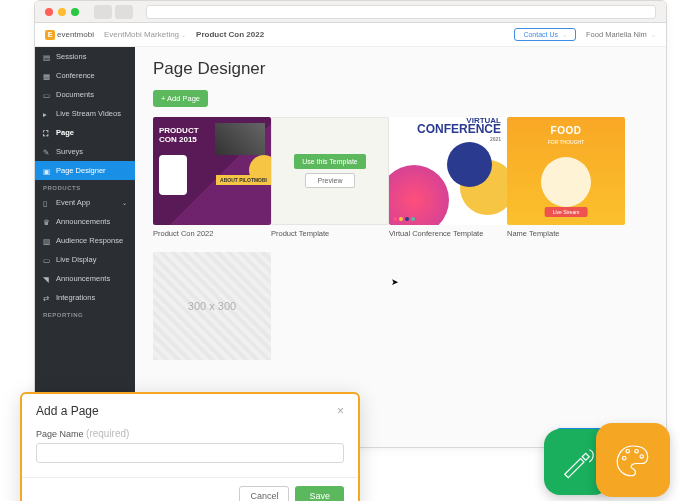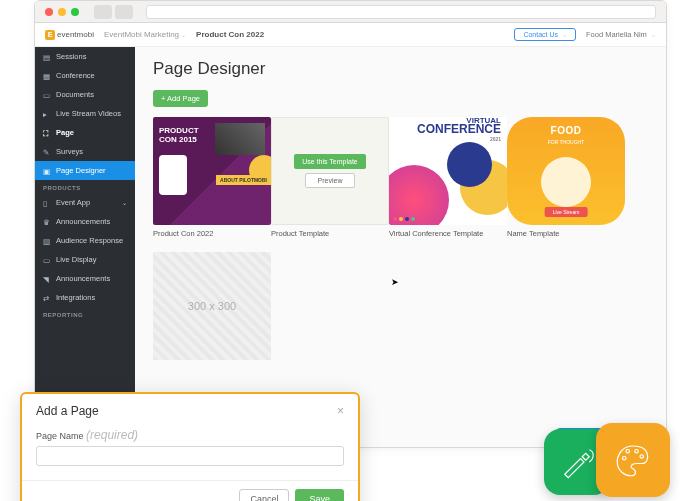--- a/index.html
+++ b/index.html
@@ -57,41 +57,41 @@
   .t3 { background:#fff; }
   .t3 .swirl1{position:absolute; width:70px; height:70px; border-radius:50%; background:radial-gradient(circle,#ff4f7b,#c63d9e); left:-10px; bottom:-10px;}
   .t3 .swirl2{position:absolute; width:55px; height:55px; border-radius:50%; background:#f6c544; right:-8px; bottom:10px;}
   .t3 .swirl3{position:absolute; width:45px; height:45px; border-radius:50%; background:#2a3a8f; right:15px; top:25px;}
   .t3 .title{position:absolute; right:6px; top:0; font-size:8px; font-weight:700; color:#2a3a8f; text-align:right; line-height:0.9;}
   .t3 .title .sub{font-size:12px;}
   .t3 .yr{font-size:5px; color:#888;}
   .t3 .dots{position:absolute; left:4px; bottom:4px; display:flex; gap:2px;}
   .t3 .dots span{width:4px;height:4px;border-radius:50%;}
 
-  .t4 { background:linear-gradient(#f9a825,#fbc02d);border-radius:25px;}
+  .t4 { background:linear-gradient(#f9a825,#fbc02d);}
   .t4 .title{position:absolute; top:8px; width:100%; text-align:center; color:#fff; font-weight:800; font-size:10px; letter-spacing:0.5px;}
   .t4 .sub{position:absolute; top:22px; width:100%; text-align:center; color:#fff; font-size:5px;}
   .t4 .plate{position:absolute; left:50%; top:40px; transform:translateX(-50%); width:50px; height:50px; border-radius:50%; background:#fff3d6;}
   .t4 .people{position:absolute; bottom:24px; width:100%; height:16px;}
   .t4 .cta{position:absolute; bottom:8px; left:50%; transform:translateX(-50%); background:#ef5350; color:#fff; font-size:5px; padding:2px 8px; border-radius:2px;}
 
   .placeholder { width:118px; height:108px; background:repeating-linear-gradient(45deg,#e8e8e8,#e8e8e8 4px,#f0f0f0 4px,#f0f0f0 8px); display:flex; align-items:center; justify-content:center; color:#b0b0b0; font-size:11px; margin-top:14px;}
 
   .cursor { position:absolute; left:391px; top:277px; font-size:9px; color:#000; pointer-events:none;}
 
   .resources { position:absolute; right:24px; bottom:2px; background:#1a8fe6; color:#fff; font-size:8px; padding:4px 10px; border-radius:3px 3px 0 0; display:flex; align-items:center; gap:4px;}
   .resources .caret { font-size:6px; margin-left:6px;}
 
   
   .modal { position:absolute; left:20px; top:392px; width:340px; background:#fff; border:2px solid #f5a623; border-radius:6px; box-shadow:0 4px 20px rgba(0,0,0,0.15); padding:10px 14px 0; }
   .modal-head { display:flex; justify-content:space-between; align-items:center; margin-bottom:10px;}
   .modal-title { font-size:12px; color:#333;}
   .modal-close { color:#aaa; font-size:12px; cursor:pointer;}
   .field-label { font-size:9px; color:#555; }
-  .field-label .req { color:#bbb; font-size:12px;font-style:italic;}
+  .field-label .req { color:#bbb; font-size:10px;}
   .field-input { width:100%; height:20px; border:1px solid #d8d8d8; border-radius:3px; margin-top:4px; padding:0 6px; font-size:9px;}
   .modal-foot { display:flex; justify-content:flex-end; gap:6px; border-top:1px solid #eee; margin:14px -14px 0; padding:8px 14px;}
   .btn-cancel { background:#fff; border:1px solid #ccc; color:#666; font-size:9px; padding:4px 10px; border-radius:3px; cursor:pointer;}
   .btn-save { background:#5cb85c; border:none; color:#fff; font-size:9px; padding:4px 14px; border-radius:3px; cursor:pointer;}
 
   
   .foot-icons { position:absolute; right:30px; bottom:4px; display:flex; gap:0;}
   .ficon { width:74px; height:74px; border-radius:16px; display:flex; align-items:center; justify-content:center; box-shadow:0 4px 12px rgba(0,0,0,0.2);}
   .fi-green { background:#1aaf5d; margin-right:-14px; z-index:1; width:66px; height:66px; margin-top:6px;}
   .fi-orange { background:#f5a623; z-index:2;}

